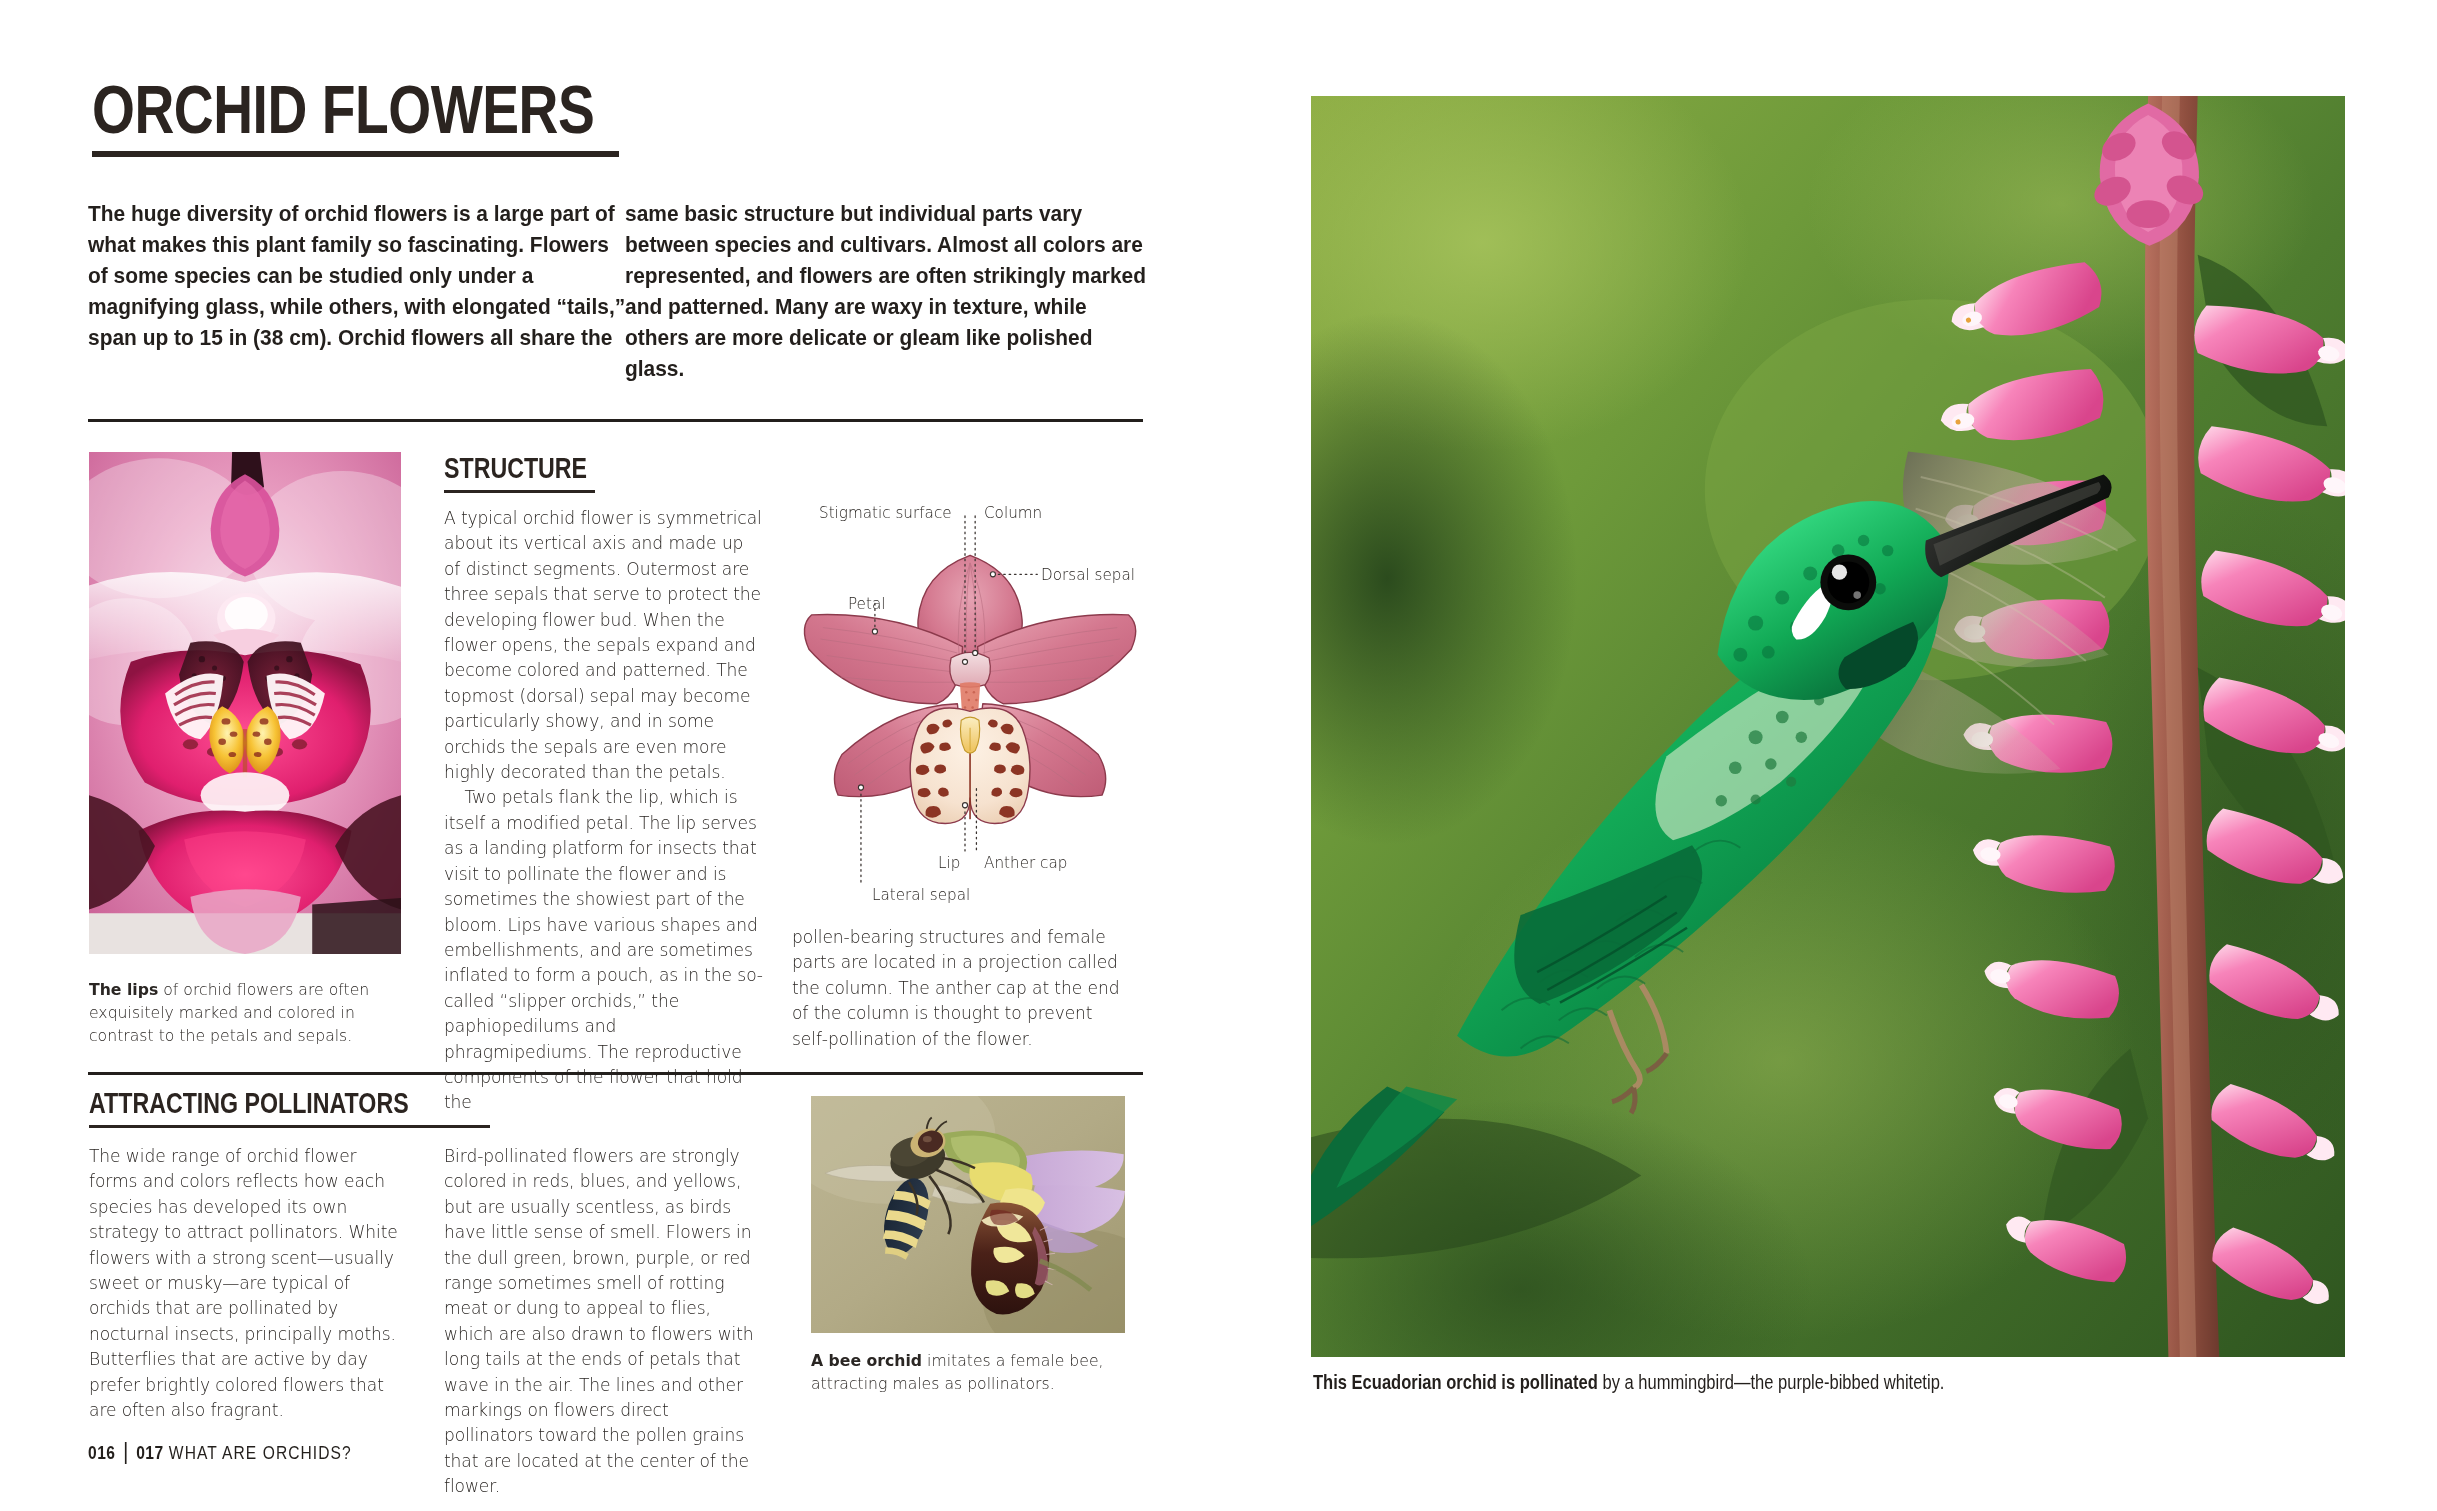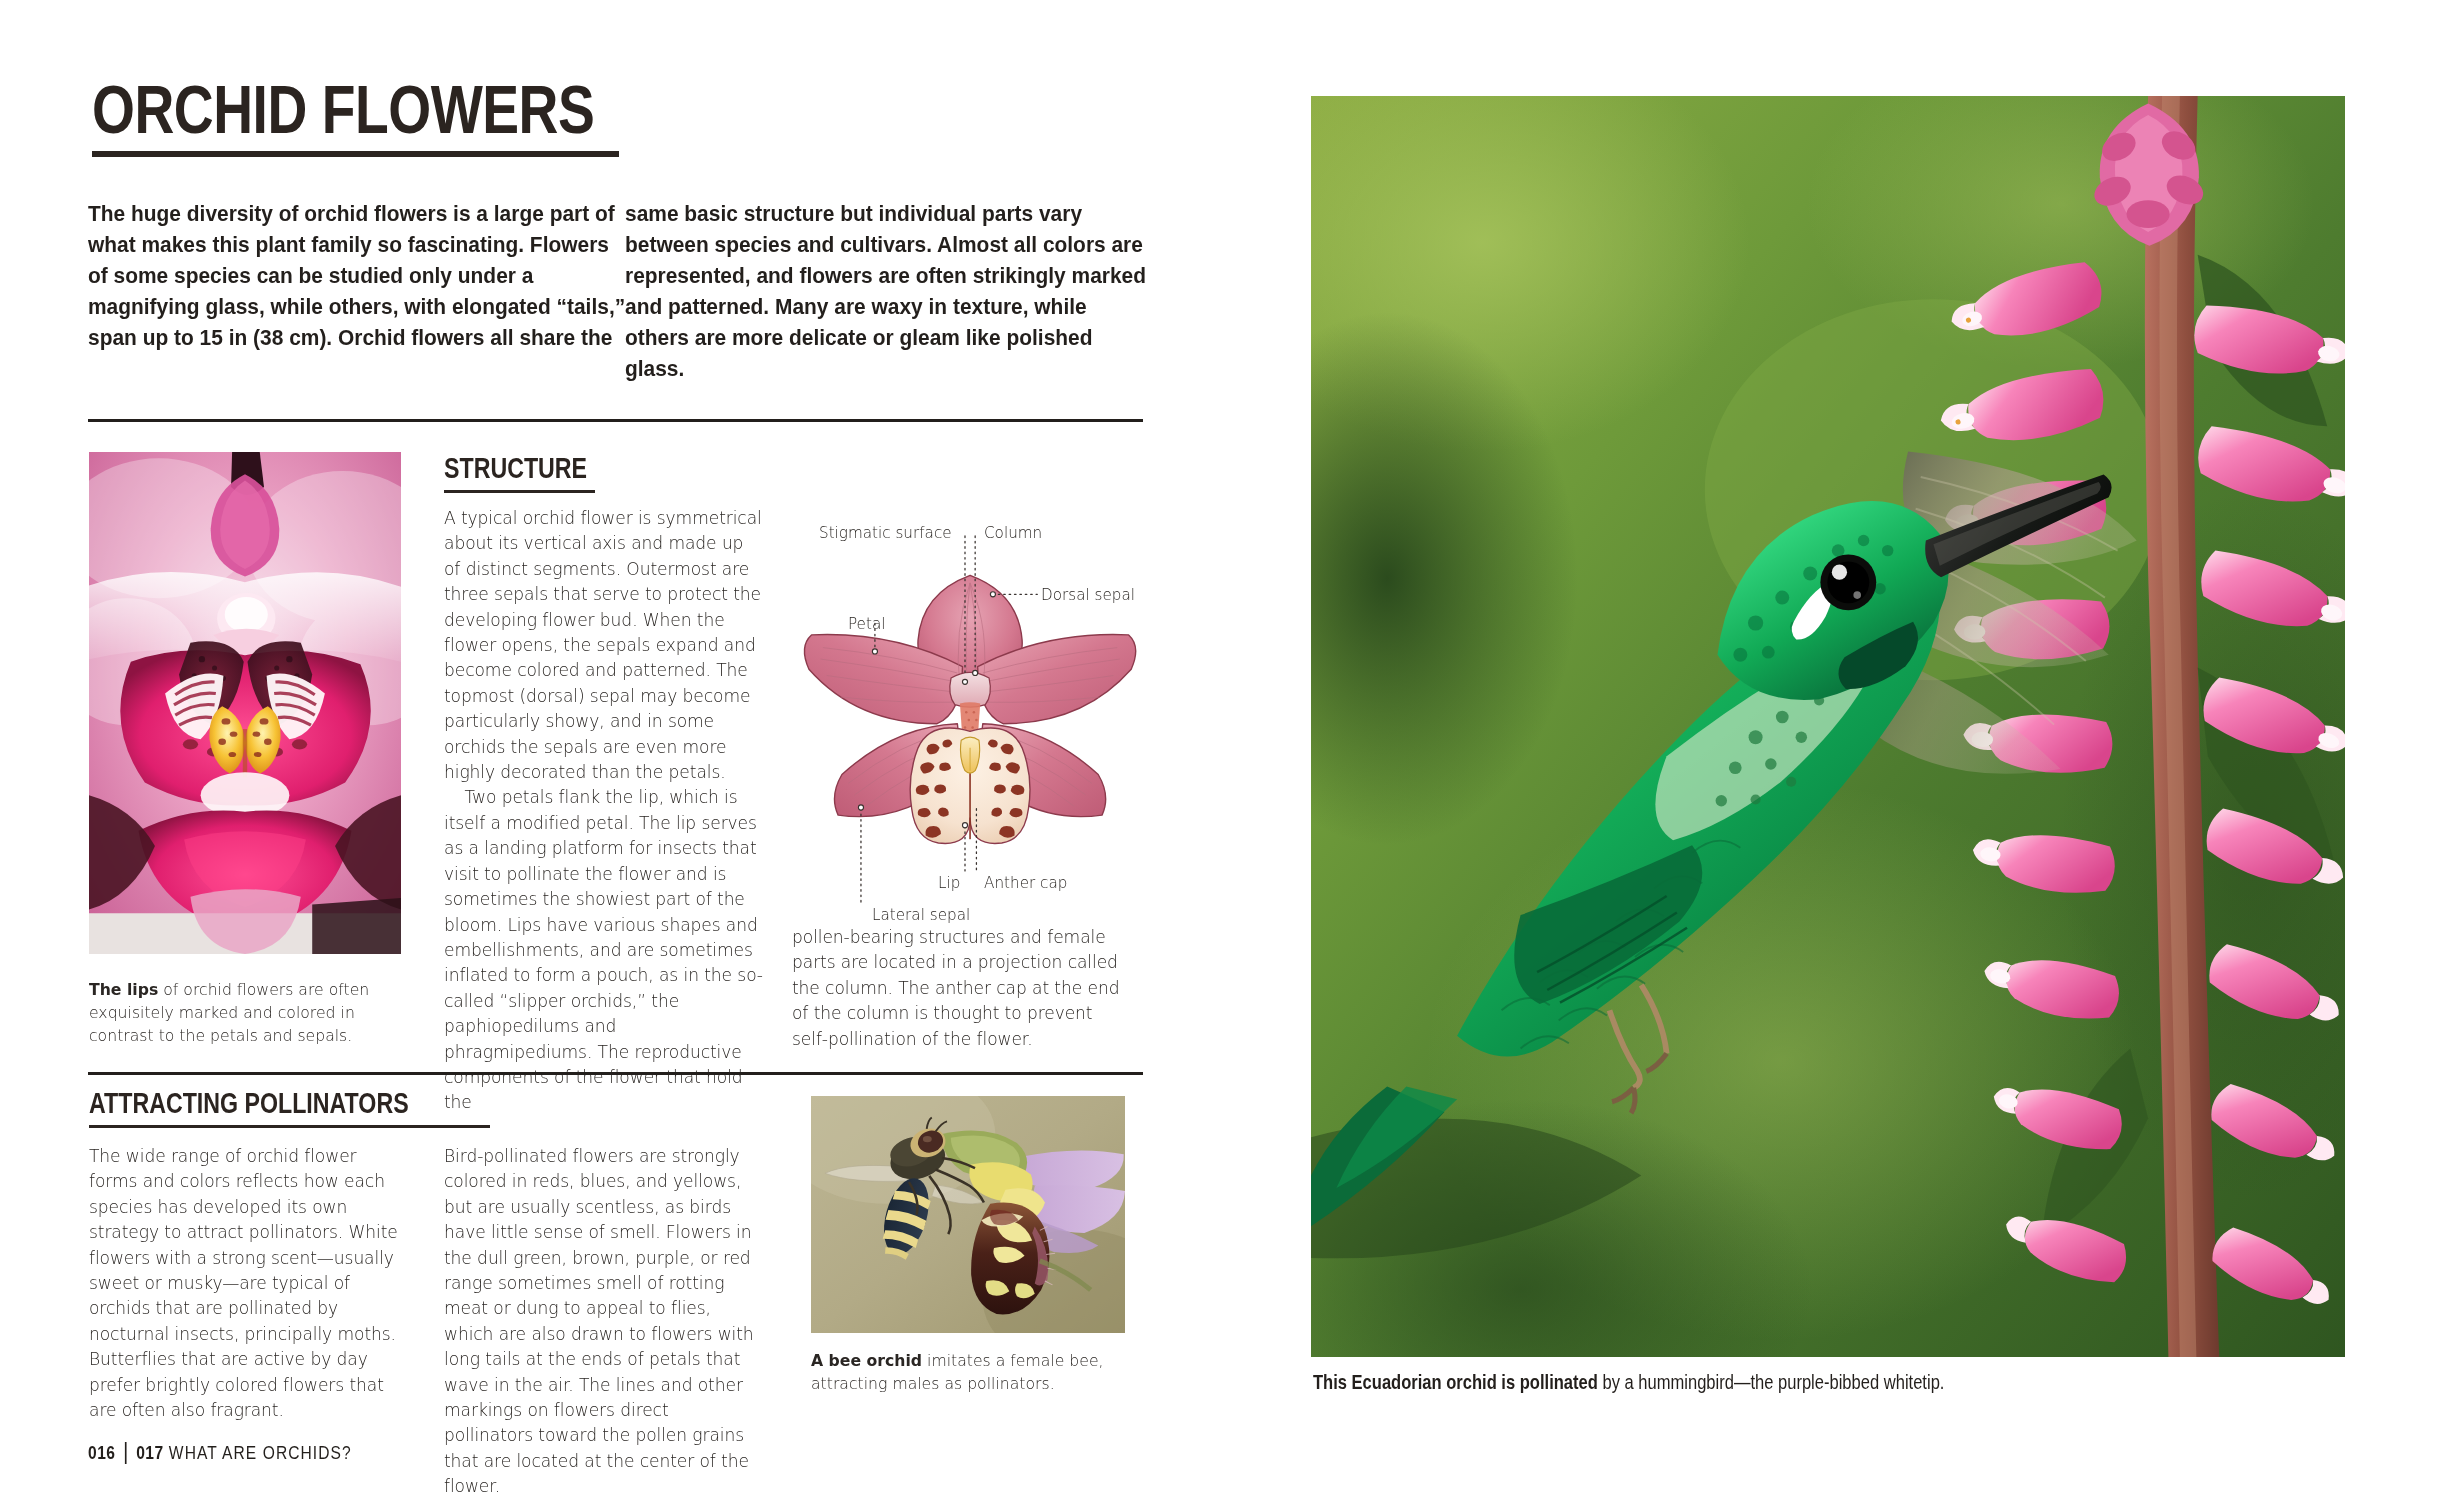--- a/index.html
+++ b/index.html
@@ -74,21 +74,21 @@
     display:flex;align-items:center;gap:0;
   }
   .footer .pn{font-weight:700;letter-spacing:0.6px;}
   .footer .bar{display:inline-block;width:2.5px;height:21.6px;background:#231f1c;margin:0 11.4px;}
   .footer .sect{font-weight:400;letter-spacing:1.3px;margin-left:6.3px;}
 
   
   .photo{position:absolute;overflow:hidden;background:#ddd;}
   .photo svg{display:block;width:100%;height:100%;}
 
-  .diagram{position:absolute;margin-top:20px;}
+  .diagram{position:absolute;}
   .diagram svg{display:block;width:100%;height:100%;}
 
   .dlabel{
     position:absolute;
     font-family:"DejaVu Sans","Liberation Sans",sans-serif;
     font-weight:300;font-size:16px;color:#2a2623;white-space:nowrap;
     transform:scaleX(0.95);transform-origin:left top;
   }
 </style>
 </head>

